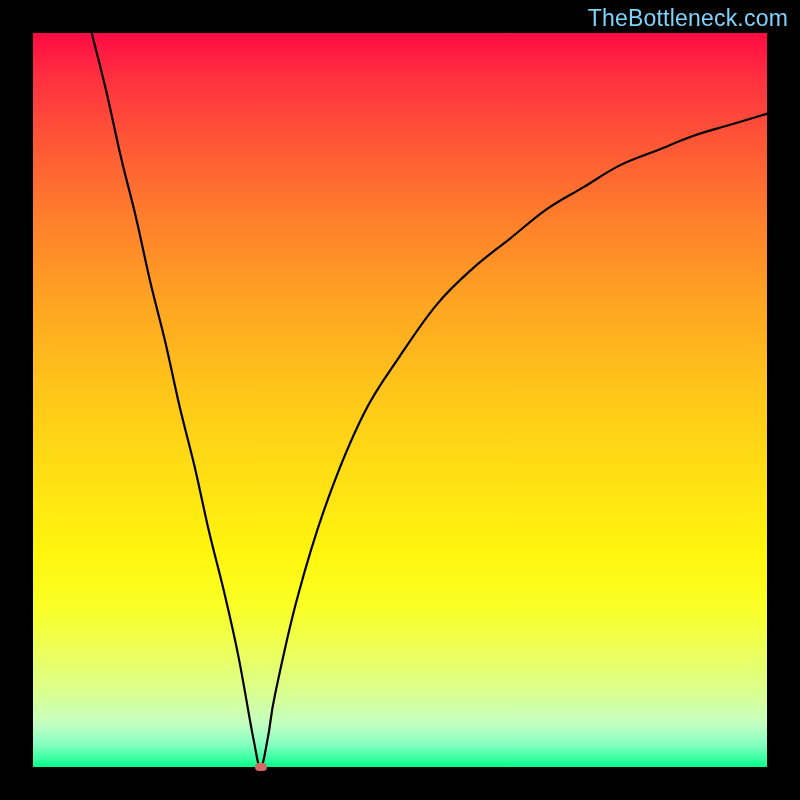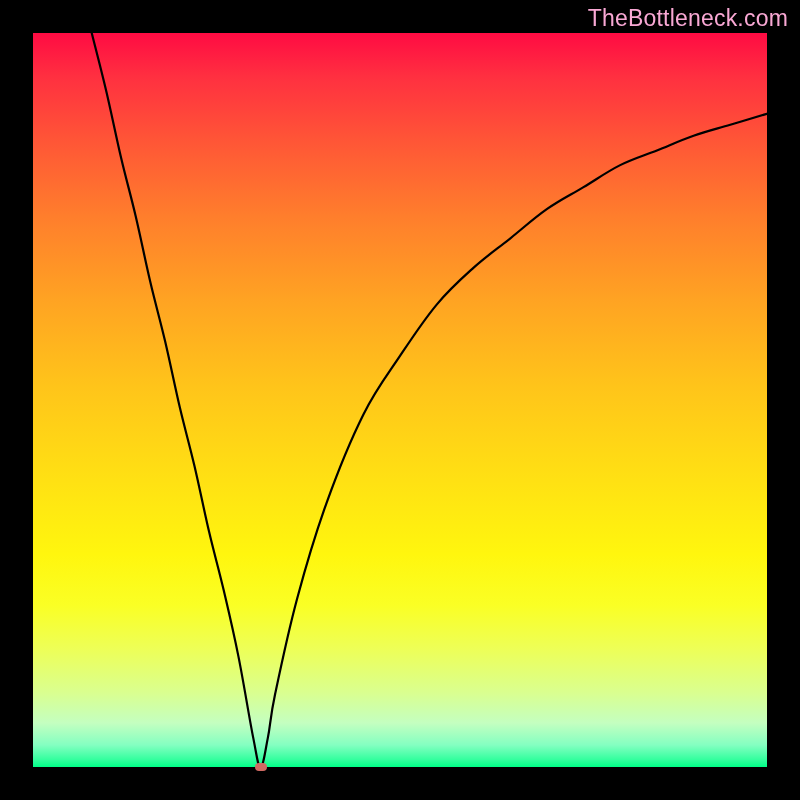--- a/index.html
+++ b/index.html
@@ -42,21 +42,21 @@
       #00ff88 100%
     );
   }
   .watermark {
     position: absolute;
     top: 5px;
     right: 12px;
     font-family: Arial, Helvetica, sans-serif;
     font-size: 23px;
     font-weight: 500;
-    color: #f9a8d4;
+    color: #7dd3fc;
     letter-spacing: 0.2px;
     text-align: right;
   }
   svg.curve {
     position: absolute;
     left: 0;
     top: 0;
     width: 734px;
     height: 734px;
   }

